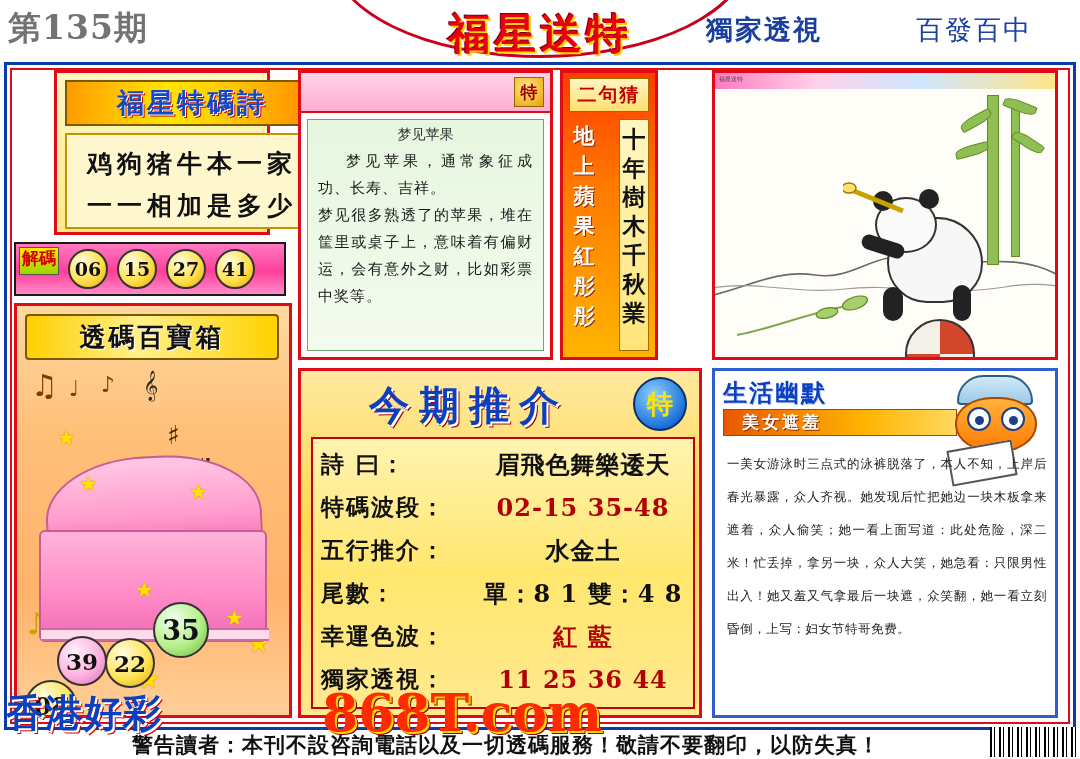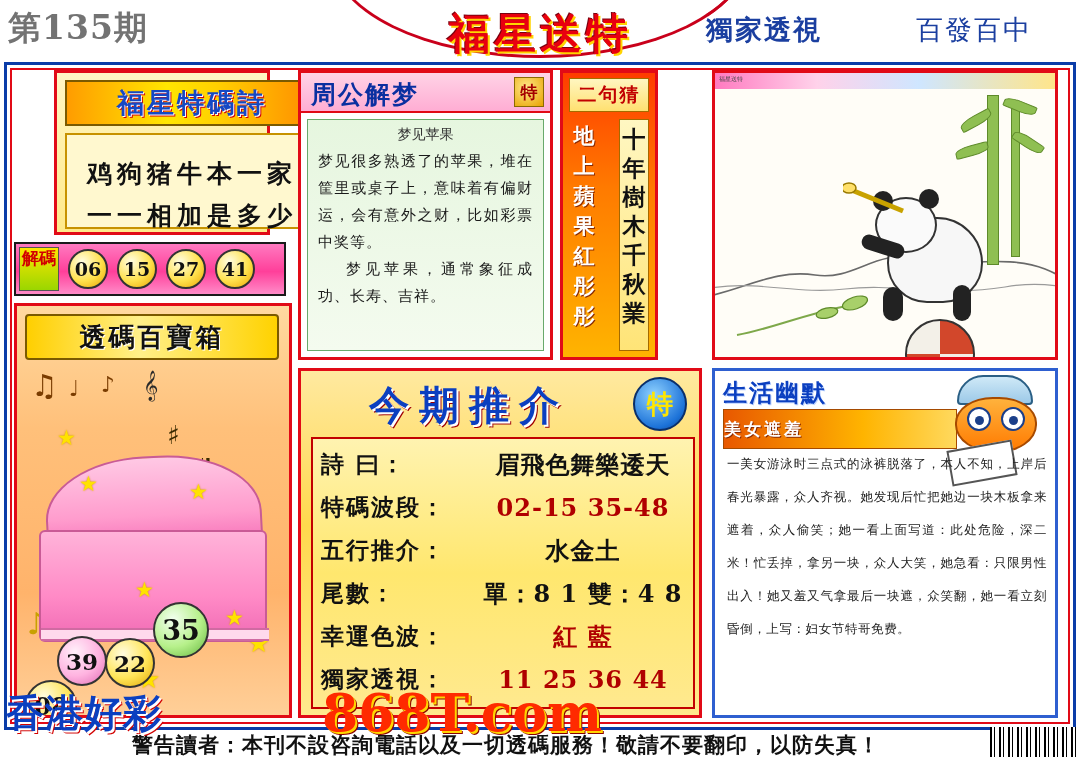--- a/index.html
+++ b/index.html
@@ -84,34 +84,34 @@
   .poem-title span {
     font-family: "DejaVu Serif", serif;
     font-weight: bold; font-size: 27px; letter-spacing: 3px;
     color: #1548c4;
     text-shadow: 1px 1px 0 #fff, 2px 2px 0 #d10000;
   }
   .poem-body {
     position: absolute; left: 8px; top: 60px; width: 254px; height: 96px;
     border: 2px solid #c79200;
     background: #fff8cf;
-    padding: 18px 4px 0 4px;
+    padding: 8px 4px 0 4px;
   }
   .poem-line {
     font-family: "DejaVu Serif", serif;
     font-weight: bold; font-size: 25px; letter-spacing: 5px;
     color: #111; text-align: center; line-height: 42px;
   }
   .box-code {
     position: absolute; left: 0; top: 172px; width: 272px; height: 54px;
     border: 2px solid #1a1a1a;
     background: linear-gradient(180deg,#ff7ac0,#ff3f9a 55%,#ff8bc8);
   }
   .code-tag {
-    position: absolute; left: 3px; top: 3px; width: 40px; height: 44px;
+    position: absolute; left: 3px; top: 3px; width: 40px; height: 28px;
     background: linear-gradient(180deg,#ffe600,#9ad600);
     border: 1px solid #555;
     font-family: "DejaVu Serif", serif;
     font-weight: bold; font-size: 17px; color: #d10000;
     line-height: 21px; text-align: center;
   }
   .balls { position: absolute; left: 52px; top: 5px; display: flex; gap: 9px; }
   .ball {
     width: 40px; height: 40px; border-radius: 50%;
     background: radial-gradient(circle at 34% 30%, #fffde3, #ffe14d 55%, #e8a200);
@@ -339,24 +339,24 @@
     border: 3px solid #2e5fd0;
     background: #ffffff;
   }
   .story-title {
     position: absolute; left: 8px; top: 6px;
     font-family: "DejaVu Serif", serif; font-weight: bold; font-size: 24px;
     color: #0b3fc0; letter-spacing: 2px;
     text-shadow: 1px 1px 0 #bcd3ff;
   }
   .story-bar {
-    position: absolute; left: 8px; top: 38px; width: 234px; height: 40px;
+    position: absolute; left: 8px; top: 38px; width: 234px; height: 27px;
     background: linear-gradient(90deg,#e85800,#ffb400 60%,#ffd95e);
     border: 1px solid #a54a00;
-    display: flex; align-items: center; padding-left: 0;
+    display: flex; align-items: center; padding-left: 18px;
   }
   .story-bar span {
     font-family: "DejaVu Serif", serif; font-weight: bold; font-size: 17px;
     color: #ffffff; letter-spacing: 3px;
     text-shadow: 1px 1px 0 #8a2a00;
   }
   .story-body {
     position: absolute; left: 12px; top: 76px; width: 320px; height: 260px;
     font-family: "DejaVu Serif", serif; font-size: 12.5px; color: #222;
     line-height: 33px; letter-spacing: 0.6px; text-align: justify;
@@ -488,27 +488,26 @@
 
       <div class="tball g" style="left:136px; top:296px; width:56px; height:56px; font-size:27px;">35</div>
       <div class="tball p" style="left:40px; top:330px; width:50px; height:50px; font-size:23px;">39</div>
       <div class="tball y" style="left:88px; top:332px; width:50px; height:50px; font-size:23px;">22</div>
       <div class="tball y" style="left:8px; top:374px; width:52px; height:52px; font-size:24px;">08</div>
     </div>
   </div>
 
   <div class="box-dream">
     <div class="dream-hdr">
-      <div class="dream-hdr-title">周公解梦</div>
       <div class="dream-hdr-badge">特</div>
     </div>
     <div class="dream-body">
       <div class="dream-sub">梦见苹果</div>
+      <div class="dream-p indent">梦见苹果，通常象征成功、长寿、吉祥。</div>
       <div class="dream-p">梦见很多熟透了的苹果，堆在筐里或桌子上，意味着有偏财运，会有意外之财，比如彩票中奖等。</div>
-      <div class="dream-p indent">梦见苹果，通常象征成功、长寿、吉祥。</div>
     </div>
   </div>
 
   <div class="box-guess">
     <div class="guess-title">二句猜</div>
     <div class="guess-vleft">地上蘋果紅彤彤</div>
     <div class="guess-vcol c1 guess-col-right">十年樹木千秋業</div>
   </div>
 
   <div class="box-rec">

